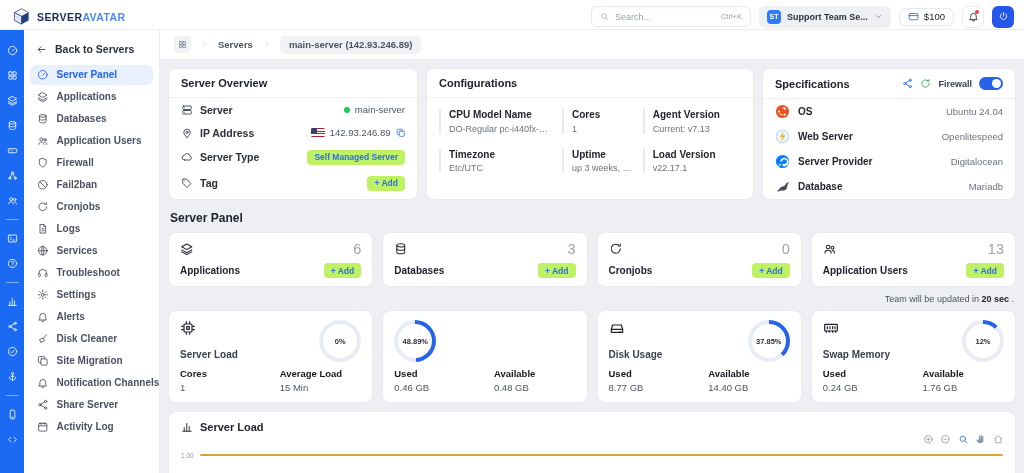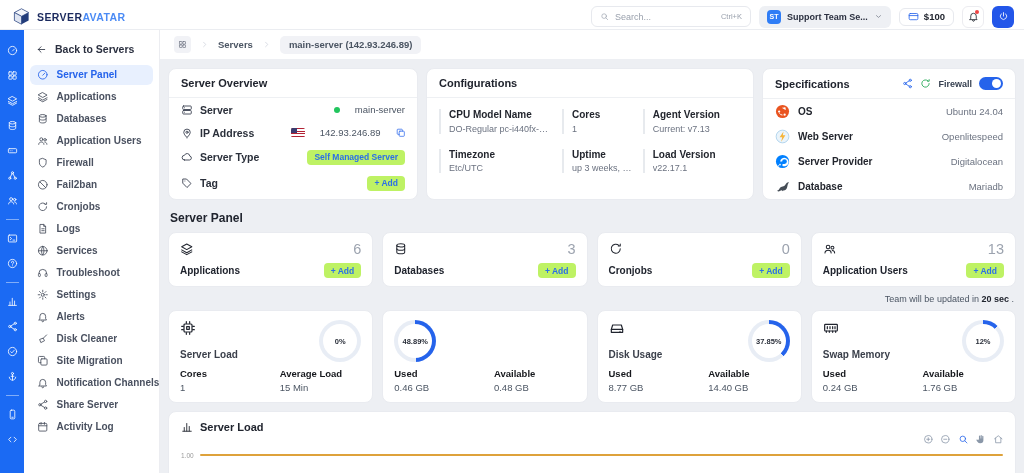--- a/index.html
+++ b/index.html
@@ -15,21 +15,21 @@
   .top-right{display:flex;align-items:center;gap:8px}
   .tsearch{display:flex;align-items:center;gap:6px;border:1px solid #e7e9ee;border-radius:6px;height:21px;padding:0 8px;width:160px;color:#9aa1ad;background:#fff}
   .tsearch svg{width:9px;height:9px;flex:none}
   .tsearch input{border:none;outline:none;font-size:9px;flex:1;min-width:0;color:#374151;background:transparent;font-family:"Liberation Sans",sans-serif}
   .tsearch input::placeholder{color:#9aa1ad}
   .kbd{font-size:7.5px;color:#9aa1ad;flex:none}
   .team{display:flex;align-items:center;gap:6px;background:#eef0f4;border-radius:6px;height:22px;padding:0 8px;cursor:pointer}
   .avatar{width:14px;height:14px;background:#2f7df6;color:#fff;border-radius:4px;font-size:7px;font-weight:700;display:flex;align-items:center;justify-content:center}
   .team-label{font-size:9px;font-weight:600;color:#2b3040;white-space:nowrap}
   .team .chev svg{width:9px;height:9px;color:#6b7280}
-  .money{display:flex;align-items:center;gap:5px;border:1px solid #e7e9ee;border-radius:6px;height:18px;padding:0 8px;font-size:9.5px;font-weight:700;color:#20242e;background:#fff;cursor:pointer}
+  .money{display:flex;align-items:center;gap:5px;border:1px solid #e7e9ee;border-radius:6px;height:18px;padding:0 8px;font-size:9.5px;font-weight:400;color:#20242e;background:#fff;cursor:pointer}
   .money svg{width:11px;height:11px;color:#2563eb}
   .iconbtn{width:22px;height:22px;border:1px solid #ececf0;border-radius:6px;display:flex;align-items:center;justify-content:center;position:relative;background:#fff;cursor:pointer}
   .iconbtn svg{width:11px;height:11px;color:#20242e}
   .reddot{position:absolute;top:3px;right:4px;width:4.5px;height:4.5px;border-radius:50%;background:#ef4444}
   .powerbtn{width:22px;height:22px;background:#2356e9;border-radius:6px;display:flex;align-items:center;justify-content:center;cursor:pointer;border:none}
   .powerbtn svg{width:11px;height:11px;color:#fff}
   
   .shell{display:flex;height:443px}
   .rail{width:24px;background:#1b6af3;display:flex;flex-direction:column;align-items:center;padding-top:8px;flex:none}
   .rail-ic{width:24px;height:25px;display:flex;align-items:center;justify-content:center;color:#fff;cursor:pointer}
@@ -53,21 +53,21 @@
   .crumb-pill{background:#f1f2f6;border-radius:5px;padding:3.5px 9px}
   .content{flex:1;padding:9px 8px;overflow:hidden;background:#edeff3}
   .row1{display:flex;gap:8px;align-items:stretch}
   .card{background:#fff;border:1px solid #e9ebf0;border-radius:8px}
   .card-h{display:flex;align-items:center;padding:8px 12px;border-bottom:1px solid #eef0f3;font-size:11px;font-weight:700;color:#20242e}
   
   .ov{width:250px;flex:none}
   .ov-row{display:flex;align-items:center;padding:5.5px 12px}
   .ov-lab{display:flex;align-items:center;gap:7px;font-size:10.5px;font-weight:700;color:#2a2f3a}
   .ov-lab svg{width:12px;height:12px;color:#3a4150}
-  .ov-val{margin-left:auto;display:flex;align-items:center;gap:15px;font-size:9.5px;color:#4b5563}
+  .ov-val{margin-left:auto;display:flex;align-items:center;gap:5px;font-size:9.5px;color:#4b5563}
   .gdot{width:6px;height:6px;border-radius:50%;background:#22c55e}
   .flag{width:14px;height:9px;border-radius:1.5px;background:repeating-linear-gradient(#b22234 0 1.3px,#fff 1.3px 2.6px);position:relative;overflow:hidden;flex:none}
   .flag::after{content:"";position:absolute;left:0;top:0;width:6px;height:5px;background:#3c3b6e}
   .copy-ic svg{width:9.5px;height:9.5px;color:#2563eb;cursor:pointer}
   .badge{background:#bef264;color:#2b6fe8;font-size:8.5px;font-weight:700;padding:2.5px 7px;border-radius:4px;white-space:nowrap;cursor:pointer;border:none}
   
   .cfg{flex:1;min-width:0}
   .cfg-grid{display:grid;grid-template-columns:1.15fr .72fr 1fr;gap:15px 10px;padding:11px 12px}
   .cfg-cell{border-left:2px solid #e7eaee;padding-left:8px;min-width:0}
   .cfg-l{font-size:10px;font-weight:700;color:#23262e;margin-bottom:3.5px;white-space:nowrap}

